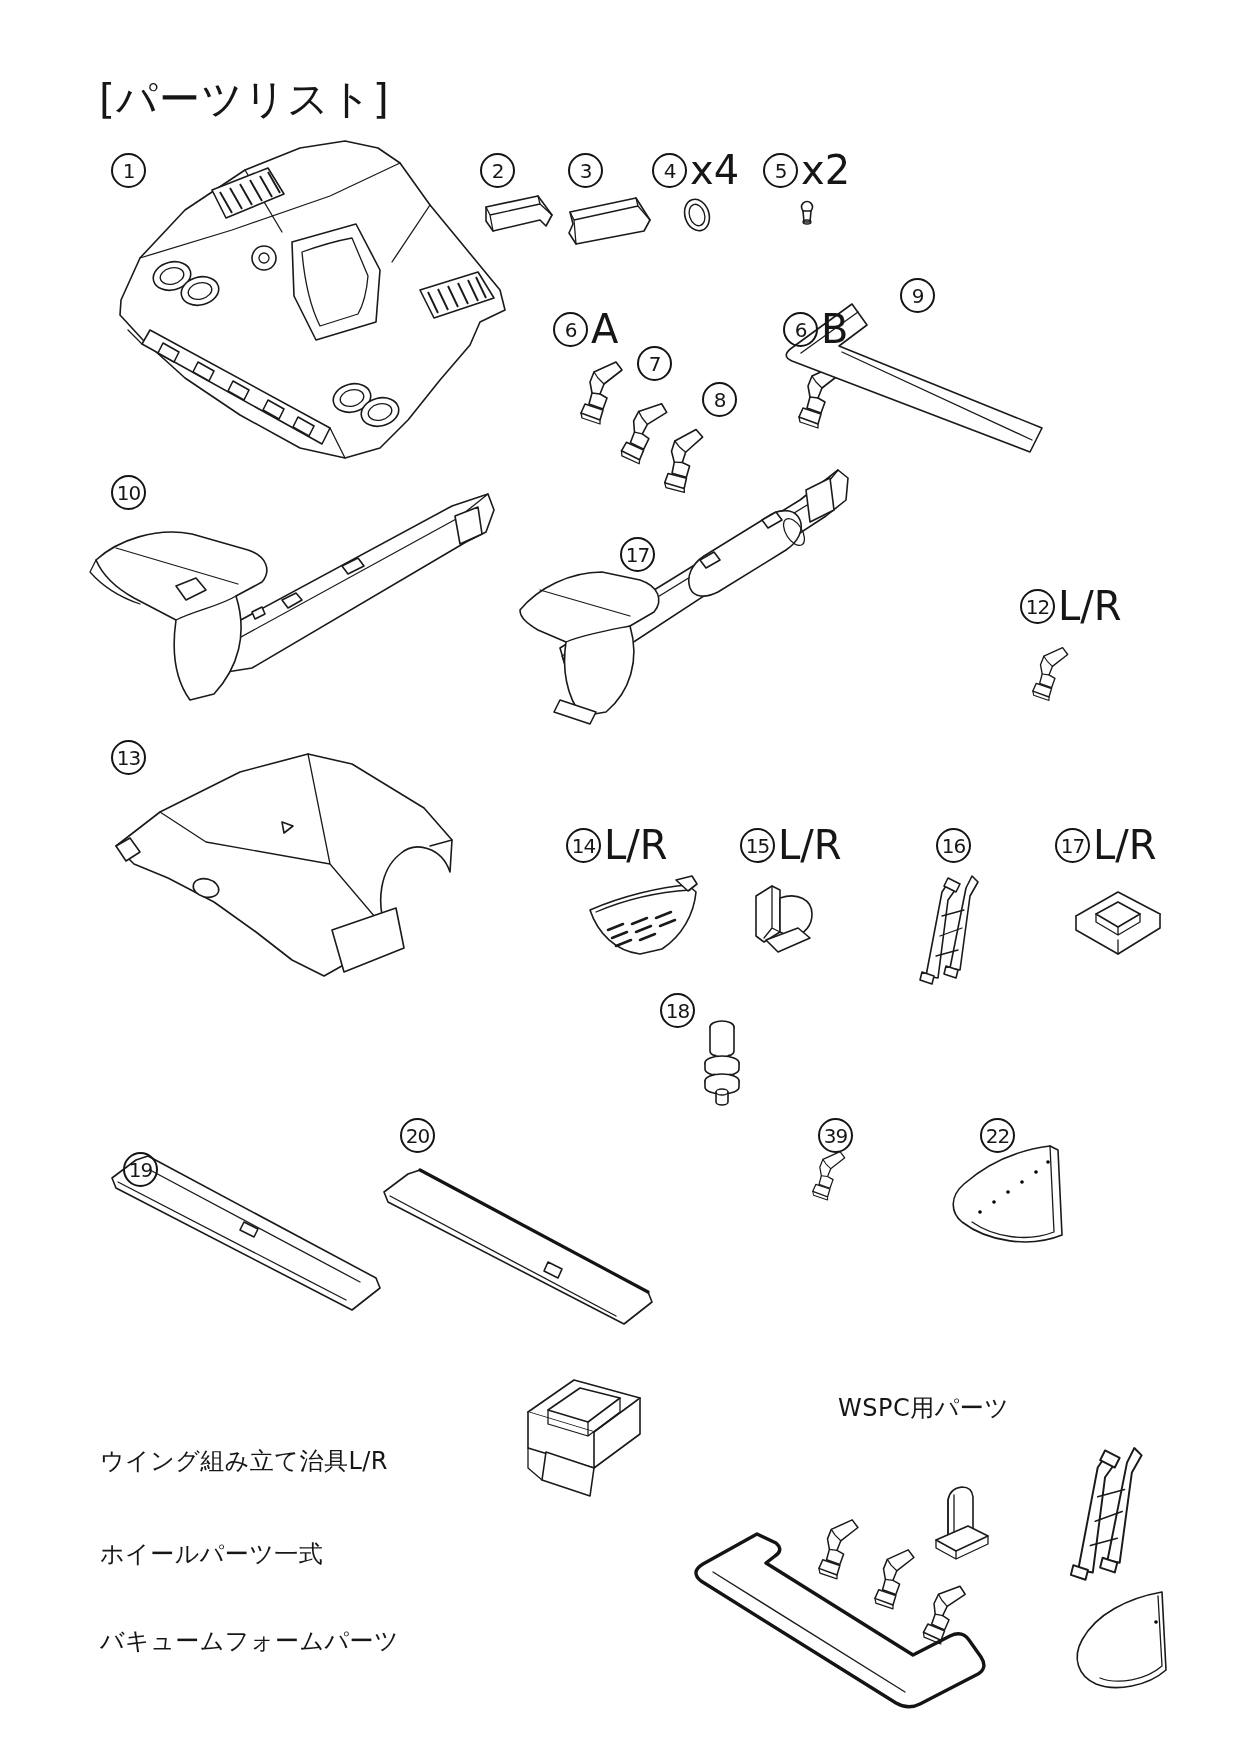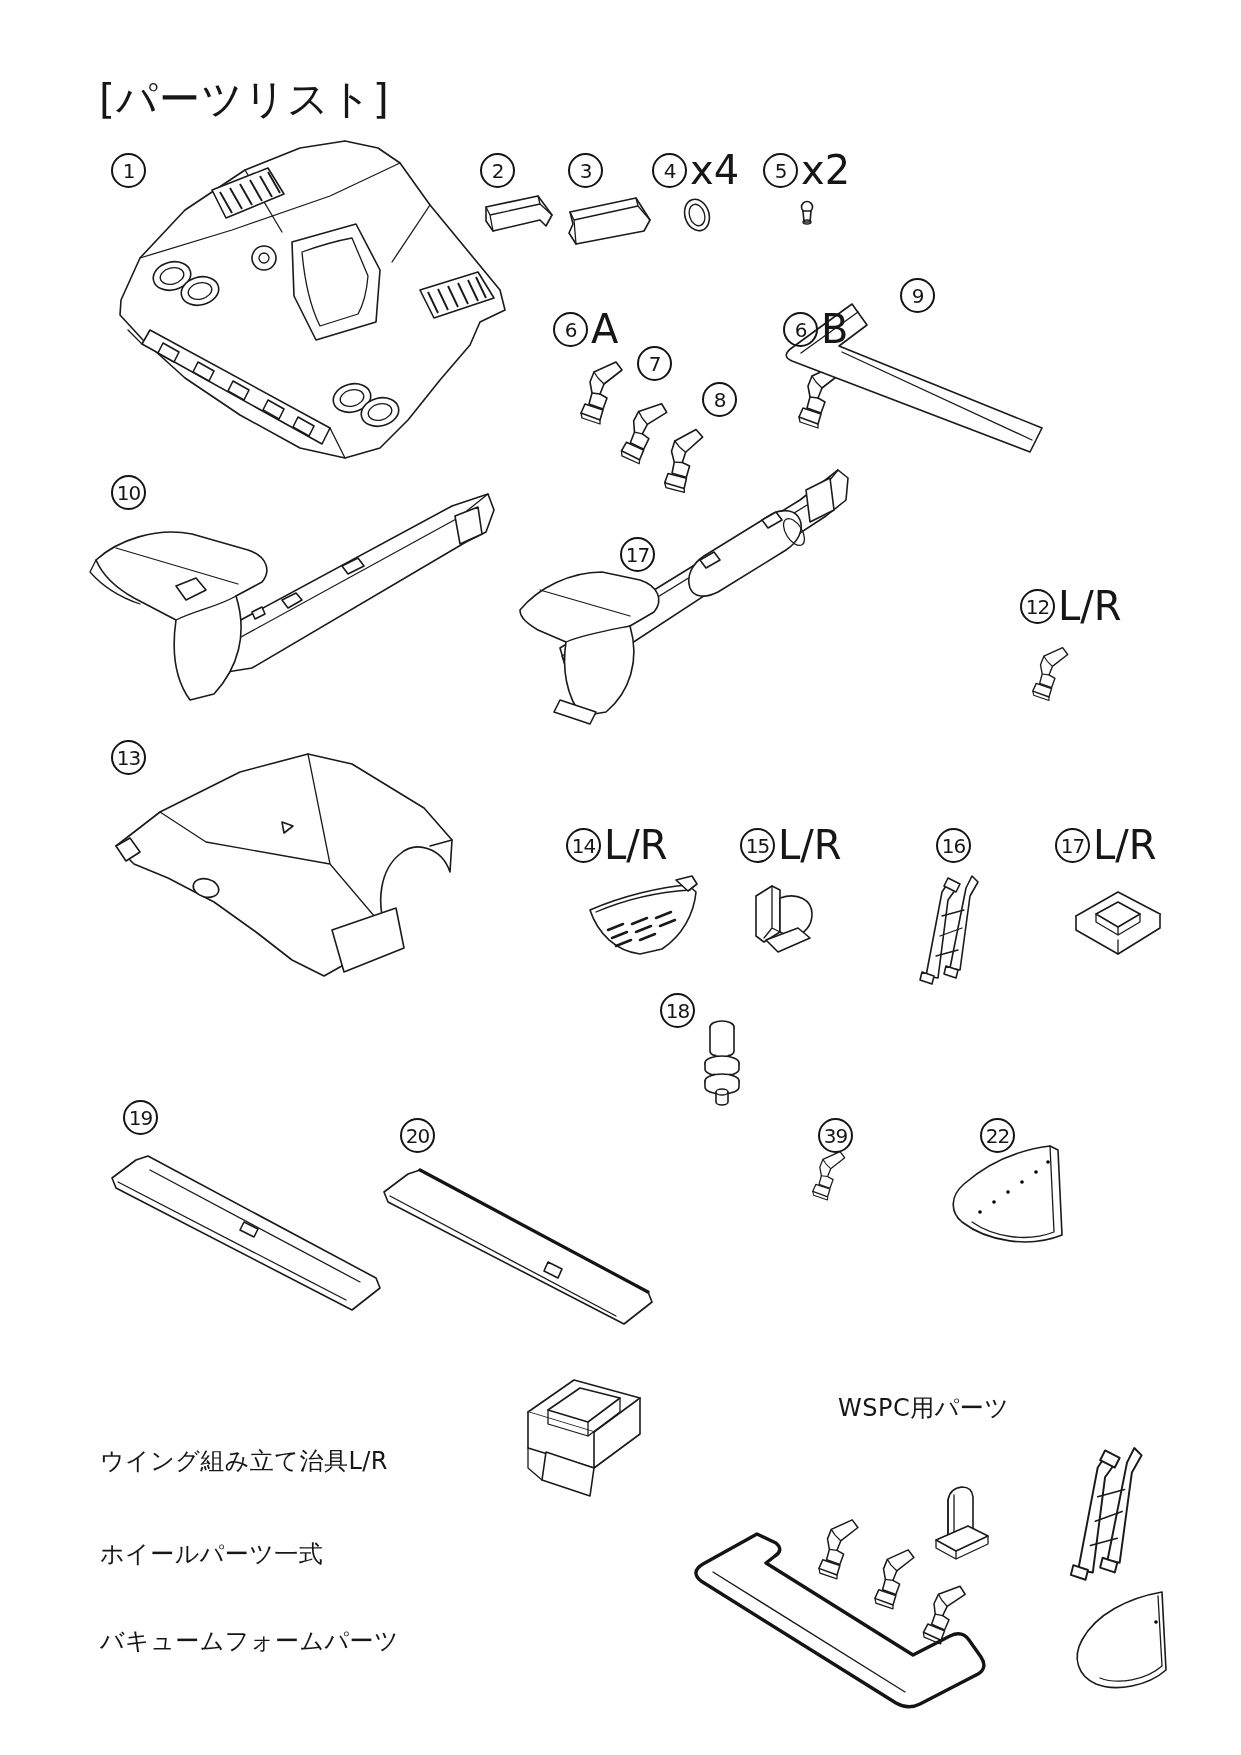--- a/index.html
+++ b/index.html
@@ -344,21 +344,21 @@
       <span class="psuf"></span>
     </div>
   <div class="plabel" style="left:1055px;top:828px">
       <span class="pcirc">17</span>
       <span class="psuf">L/R</span>
     </div>
   <div class="plabel" style="left:660px;top:993px">
       <span class="pcirc">18</span>
       <span class="psuf"></span>
     </div>
-  <div class="plabel" style="left:123px;top:1100px">
+  <div class="plabel" style="left:123px;top:1152px">
       <span class="pcirc">19</span>
       <span class="psuf"></span>
     </div>
   <div class="plabel" style="left:400px;top:1118px">
       <span class="pcirc">20</span>
       <span class="psuf"></span>
     </div>
   <div class="plabel" style="left:818px;top:1118px">
       <span class="pcirc">39</span>
       <span class="psuf"></span>

